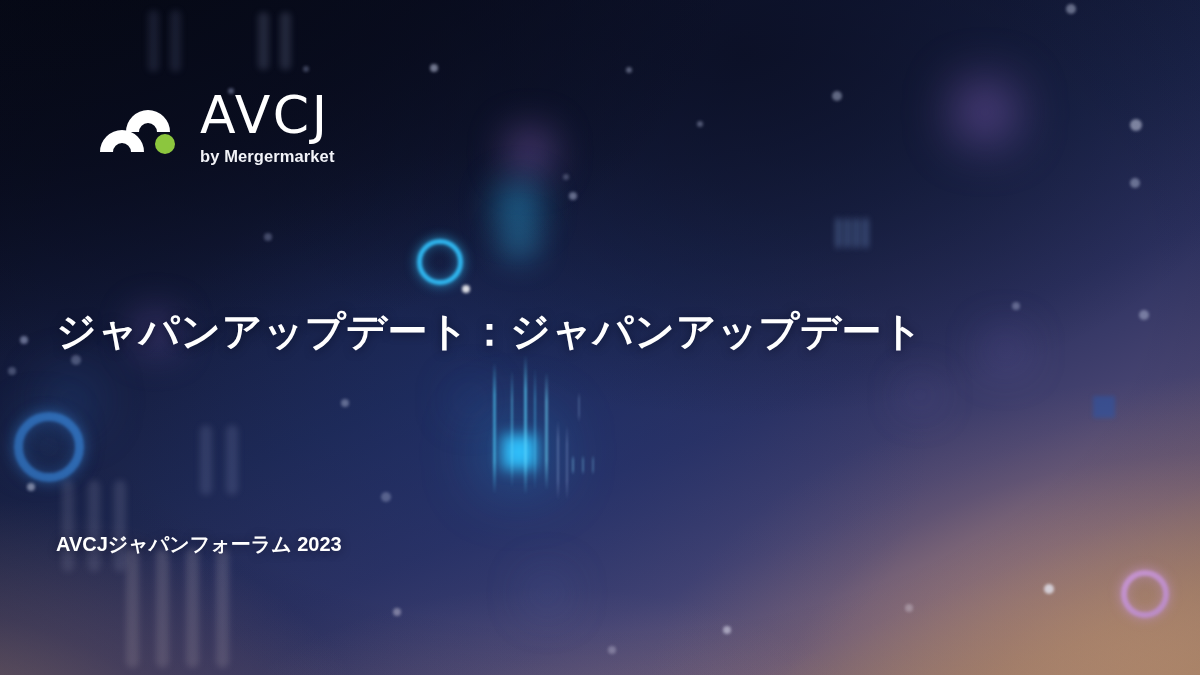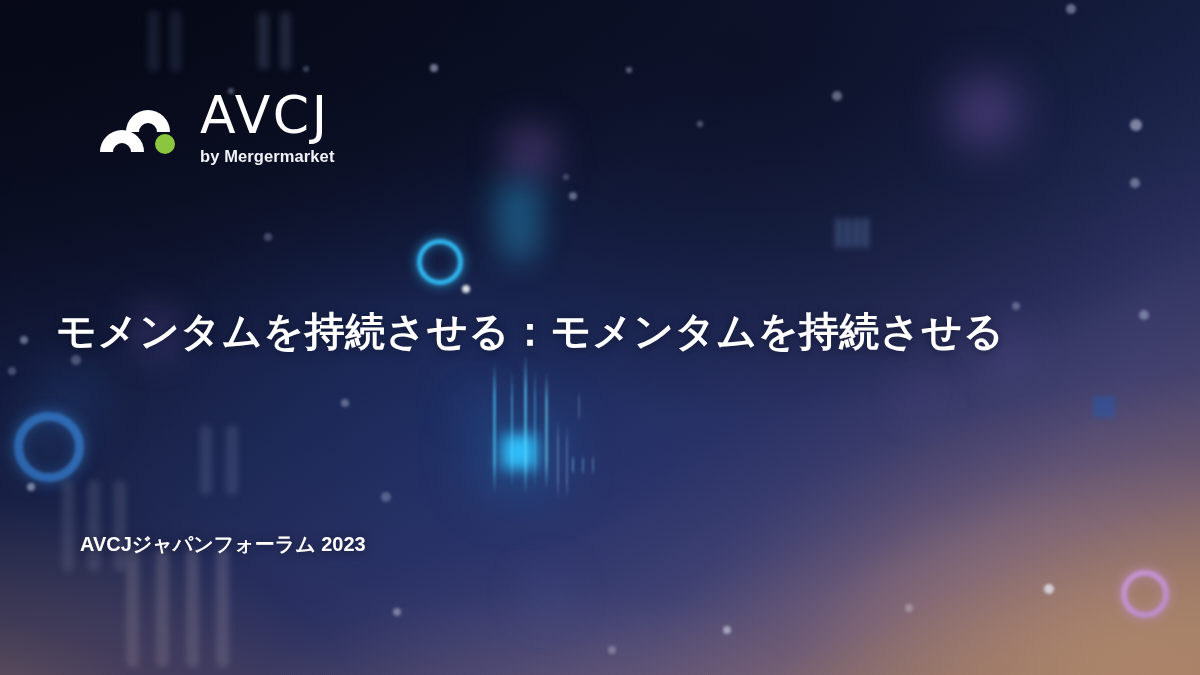--- a/index.html
+++ b/index.html
@@ -110,21 +110,21 @@
   .footer {
     position: absolute;
     left: 56px;
     top: 534px;
     color: #ffffff;
     font-size: 20px;
     font-weight: 700;
     line-height: 1.0;
     text-shadow: 0 1px 8px rgba(14,12,32,0.55);
   }
-  .footer-line { margin-bottom: 17px; white-space: nowrap; margin-left: 24px; }
+  .footer-line { margin-bottom: 17px; white-space: nowrap; }
   .footer-line:last-child { margin-bottom: 0; }
 </style>
 </head>
 <body>
 
 <div class="slide">
 
   <div class="bg-layer bg-base"></div>
   <div class="bg-layer bg-warm"></div>
   <div class="bg-layer bg-cool"></div>
@@ -212,19 +212,19 @@
         <path d="M30 40 A22 22 0 0 1 74 40 L61 40 A9 9 0 0 0 43 40 Z" fill="#ffffff"></path>
         <circle cx="69" cy="52" r="10" fill="#8cc63e"></circle>
       </svg>
     </span>
     <span class="logo-text">
       <span class="logo-word">AVCJ</span>
       <span class="logo-sub">by Mergermarket</span>
     </span>
   </div>
 
-  <h1 class="headline">モメンタムを持続させる：モメンタムを持続させる</h1>
+  <h1 class="headline">ジャパンアップデート：ジャパンアップデート</h1>
 
   <div class="footer">
     <div class="footer-line">AVCJジャパンフォーラム 2023</div>
   </div>
 
 </div>
 
 </body></html>

